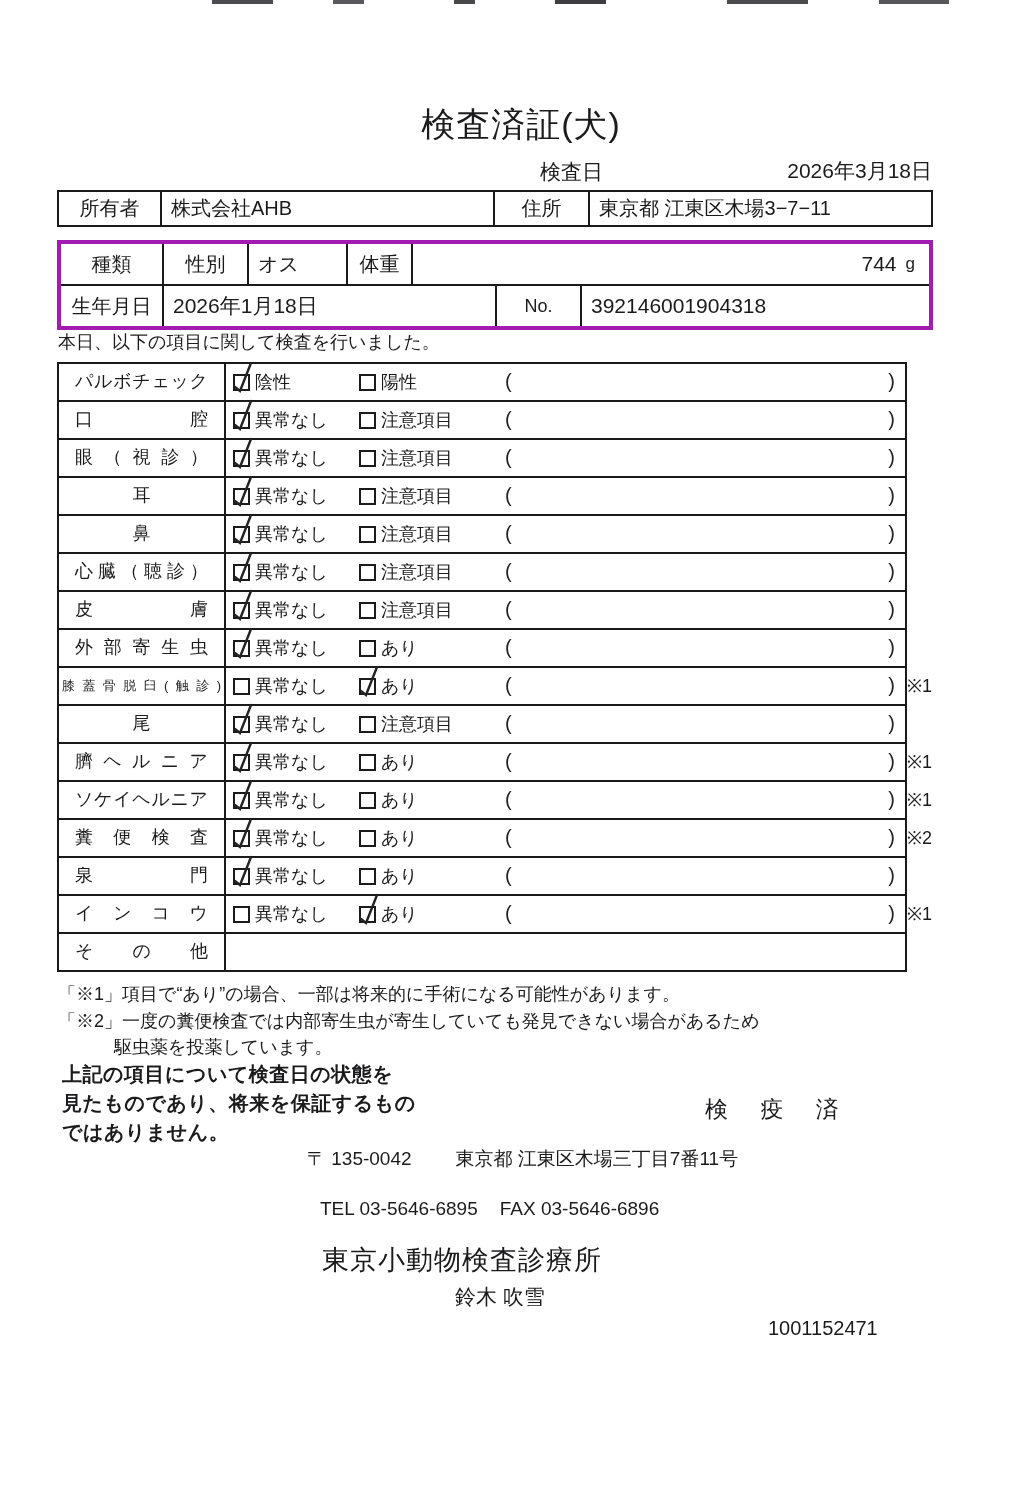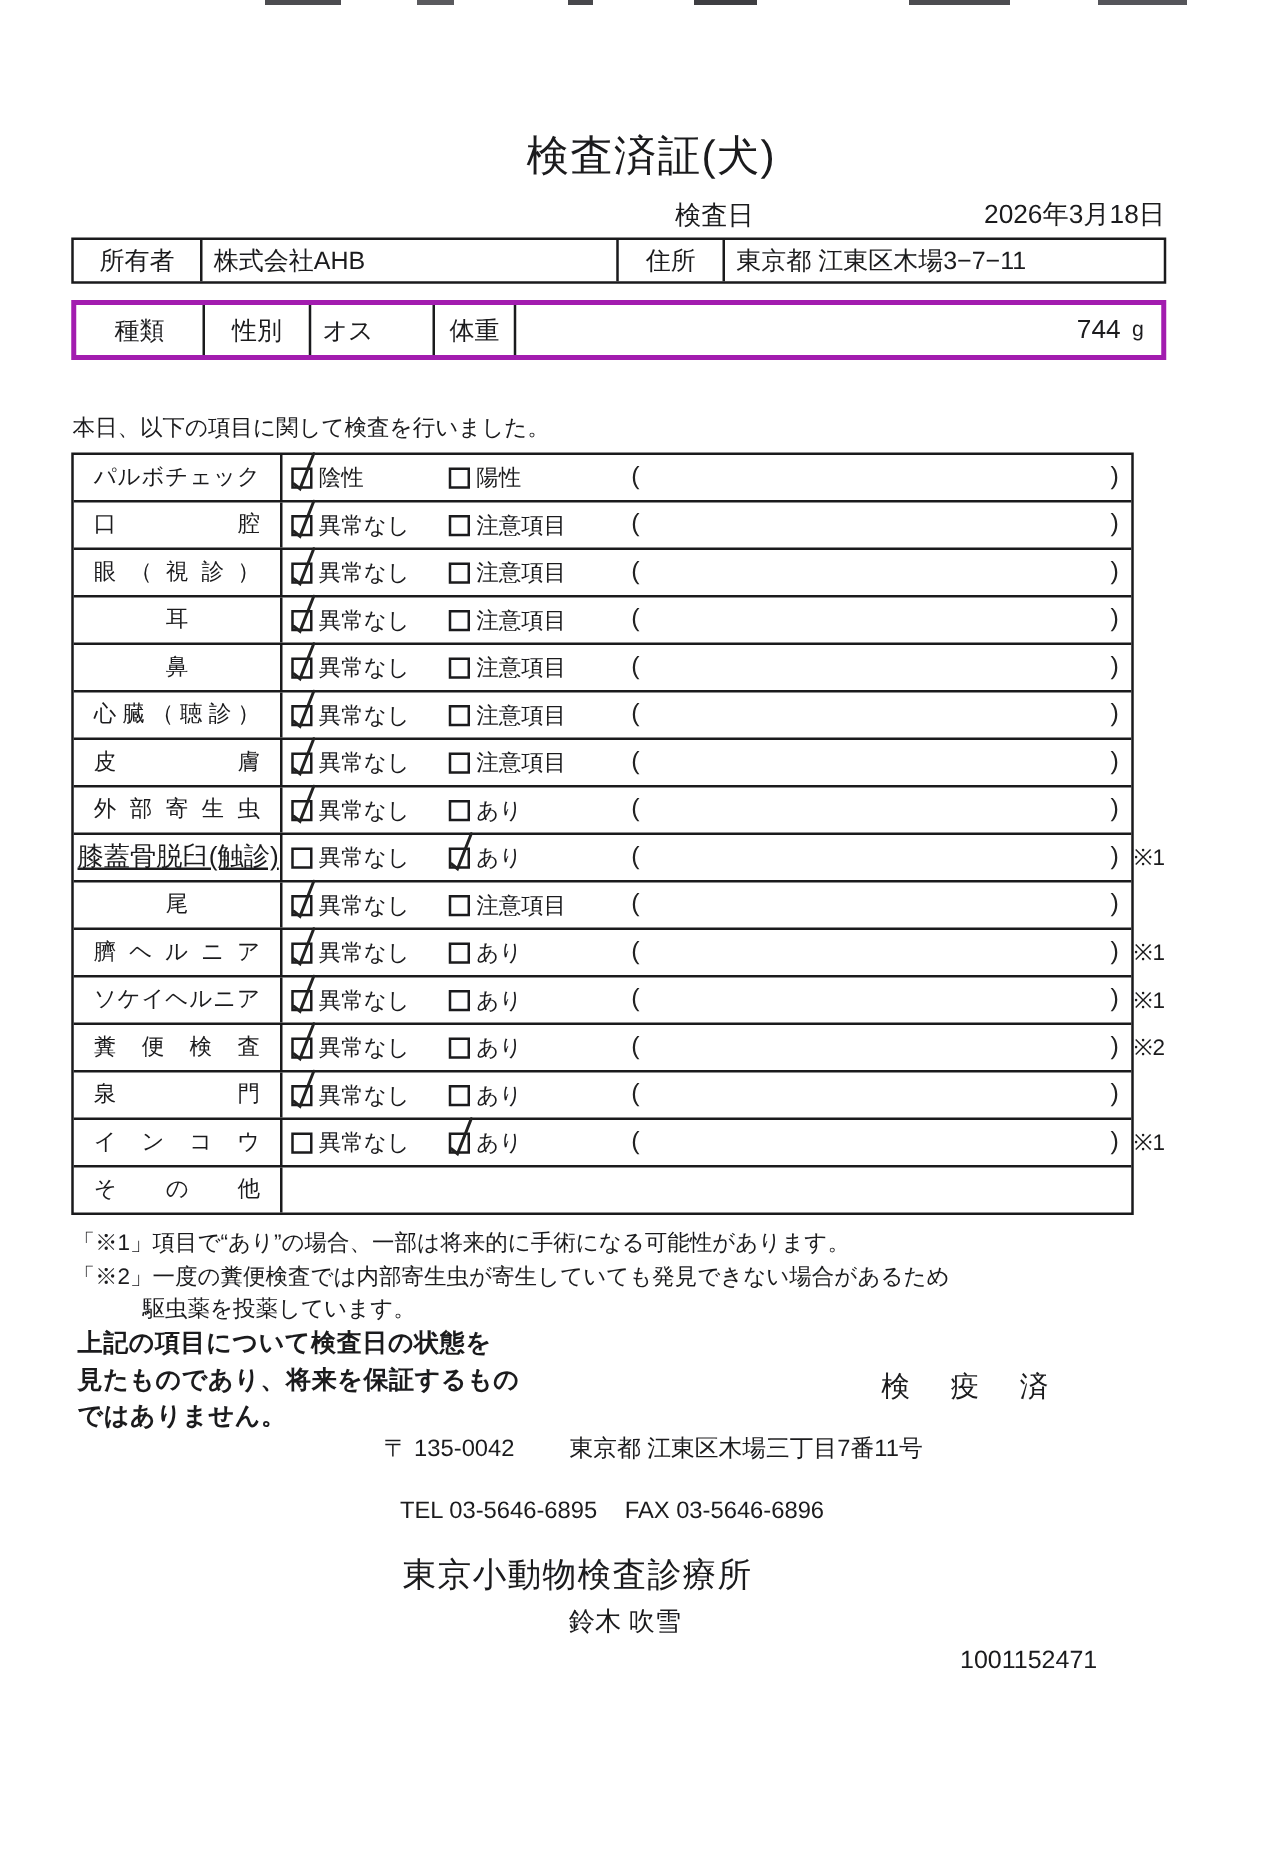--- a/index.html
+++ b/index.html
@@ -37,21 +37,21 @@
   .statement{top:330px;left:58px;font-size:18px;}
 
   
   .cl-table{top:362px;left:57px;width:850px;border:2px solid #1a1a1c;box-sizing:border-box;background:#fff;overflow:visible;}
   .cl-row{display:flex;height:36px;border-bottom:2px solid #1a1a1c;position:relative;}
   .cl-row:last-child{border-bottom:none;}
   .cl-label{width:167px;box-sizing:border-box;border-right:2px solid #1a1a1c;
     padding:0 16px;font-size:18px;line-height:35px;white-space:nowrap;overflow:hidden;
     text-align:justify;text-align-last:justify;}
   .cl-label[data-align="center"]{text-align:center;text-align-last:center;}
-  .cl-label[data-align="fit"]{font-size:21px;letter-spacing:0;padding:0 3px;text-decoration:underline;}
+  .cl-label[data-align="fit"]{font-size:13px;letter-spacing:0;padding:0 3px;}
   .cl-content{flex:1;position:relative;}
   .opt{position:absolute;top:0;height:36px;display:flex;align-items:center;}
   .opt1{left:7px;} .opt2{left:133px;}
   .cbox{width:13px;height:13px;border:2px solid #1b1b1d;margin-right:5px;position:relative;flex:none;background:#fff;}
   .tick{position:absolute;left:-4px;top:-16px;width:24px;height:36px;overflow:visible;}
   .opt-label{font-size:18px;white-space:nowrap;}
   .paren{position:absolute;top:0;line-height:35px;font-size:20px;color:#222;}
   .paren-open{left:279px;} .paren-close{right:10px;}
   .note{position:absolute;right:-46px;top:0;line-height:36px;font-size:18px;width:44px;white-space:nowrap;}
 
@@ -78,34 +78,40 @@
 <div class="page">
   <div class="abs scan-edge"></div>
 
   <div class="abs title">検査済証(犬)</div>
   <div class="abs date-label">検査日</div>
   <div class="abs date-value">2026年3月18日</div>
 
   <div class="abs htable t-owner">
     <div class="hcell hc-label" style="width:103px">所有者</div>
     <div class="hcell hc-value" style="width:333px">株式会社AHB</div>
-    <div class="hcell hc-label" style="width:85px">住所</div>
+    <div class="hcell hc-label" style="width:95px">住所</div>
     <div class="hcell hc-value" style="flex:1">東京都 江東区木場3−7−11</div>
   </div>
 
   <div class="abs t-animal">
     <div class="hrow">
       <div class="hcell hc-label" style="width:103px">種類</div>
       <div class="hcell hc-label" style="width:85px">性別</div>
       <div class="hcell hc-value" style="width:99px">オス</div>
       <div class="hcell hc-label" style="width:65px">体重</div>
       <div class="hcell weight-cell num" style="flex:1">
         <span>744</span>
         <span class="weight-unit">g</span>
       </div>
+    </div>
+    <div class="hrow">
+      <div class="hcell hc-label" style="width:103px">生年月日</div>
+      <div class="hcell hc-value num" style="width:333px">2026年1月18日</div>
+      <div class="hcell hc-label" style="width:85px;font-size:18px">No.</div>
+      <div class="hcell hc-value num" style="flex:1">392146001904318</div>
     </div>
   </div>
 
   <div class="abs statement">本日、以下の項目に関して検査を行いました。</div>
 
   <div class="abs cl-table">
 
     <div class="cl-row">
       <div class="cl-label" data-align="justify">パルボチェック</div>
       <div class="cl-content">

